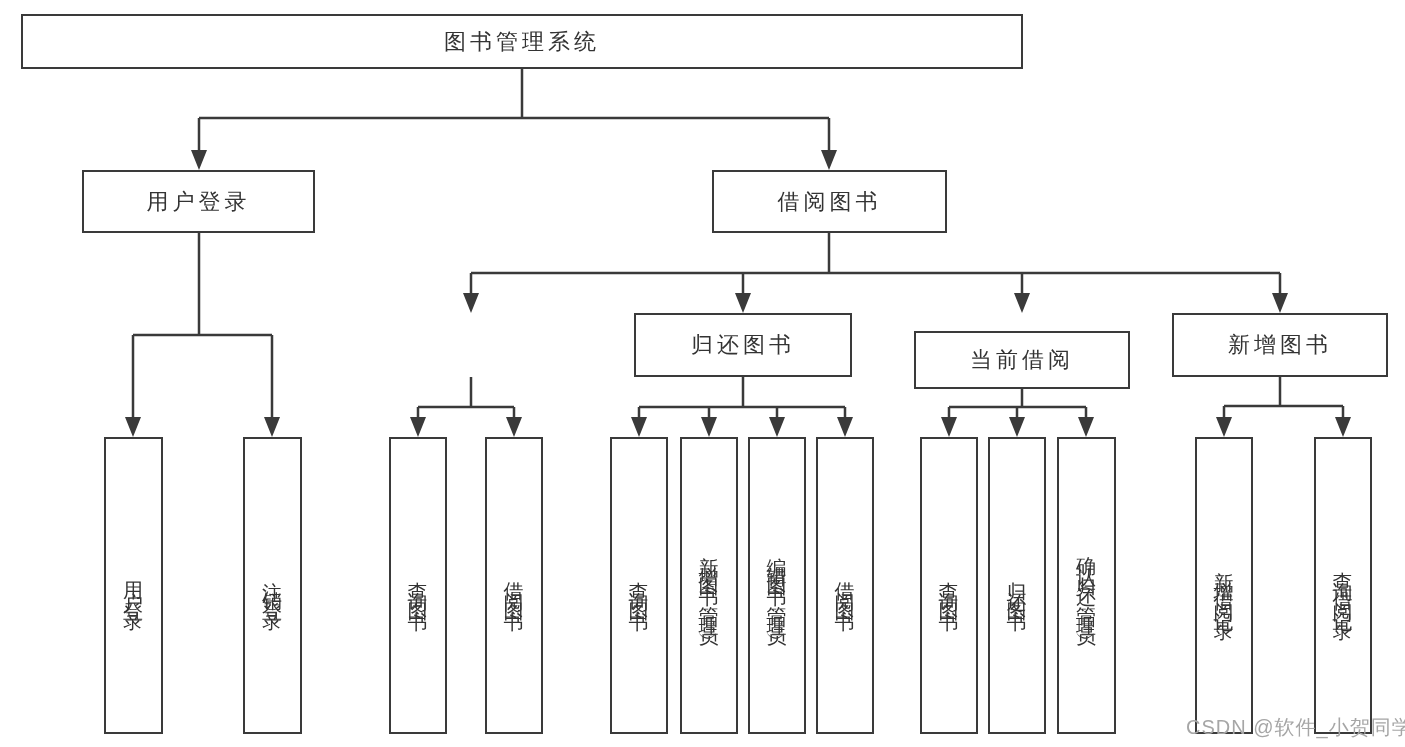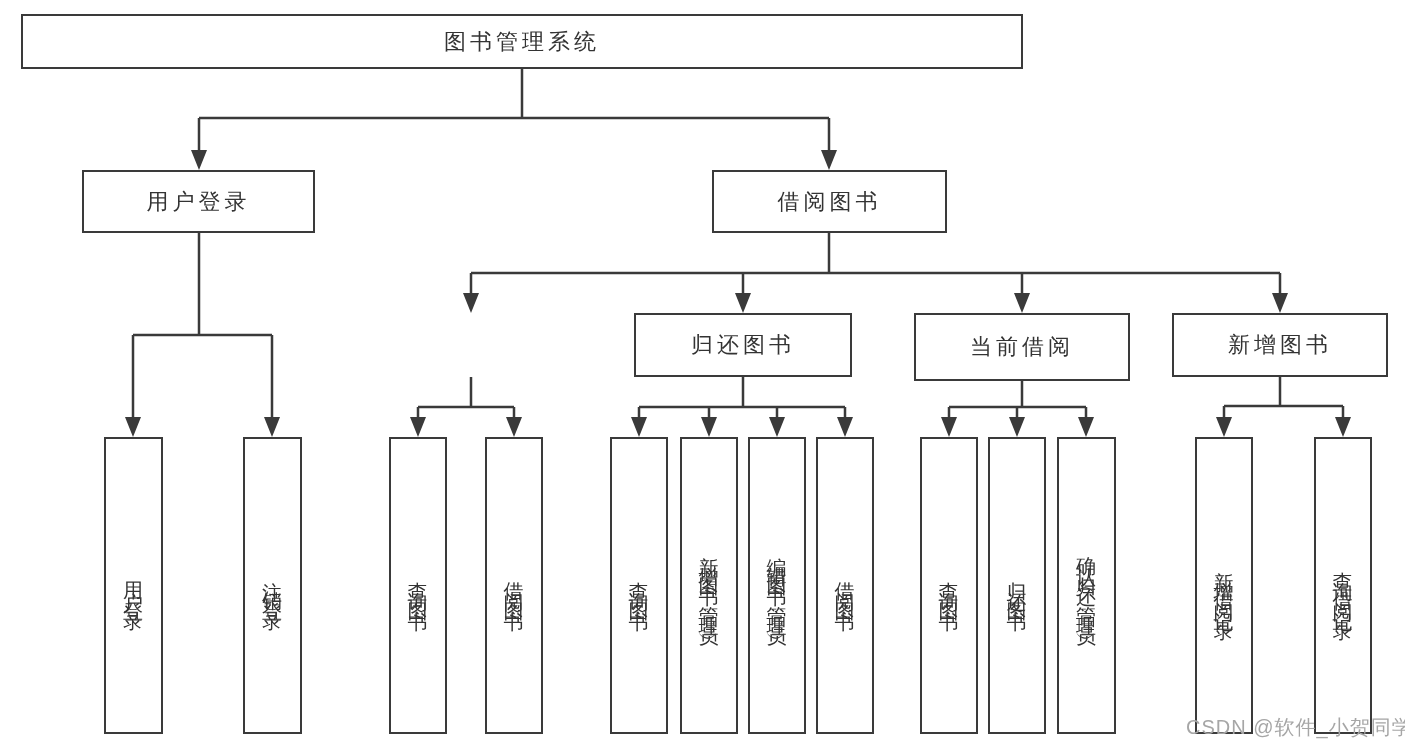--- a/index.html
+++ b/index.html
@@ -96,21 +96,21 @@
   <div class="node" style="left:82px;top:170px;width:233px;height:63px">
     <span class="lbl">用户登录</span>
   </div>
   <div class="node" style="left:712px;top:170px;width:235px;height:63px">
     <span class="lbl">借阅图书</span>
   </div>
 
   <div class="node" style="left:634px;top:313px;width:218px;height:64px">
     <span class="lbl">归还图书</span>
   </div>
-  <div class="node" style="left:914px;top:313px;width:216px;height:68px">
+  <div class="node" style="left:914px;top:331px;width:216px;height:58px">
     <span class="lbl">当前借阅</span>
   </div>
   <div class="node" style="left:1172px;top:313px;width:216px;height:64px">
     <span class="lbl">新增图书</span>
   </div>
 
   <div class="node leaf" style="left:104px;top:437px;width:59px;height:297px">
     <span class="vlbl">用户登录</span>
   </div>
   <div class="node leaf" style="left:243px;top:437px;width:59px;height:297px">

